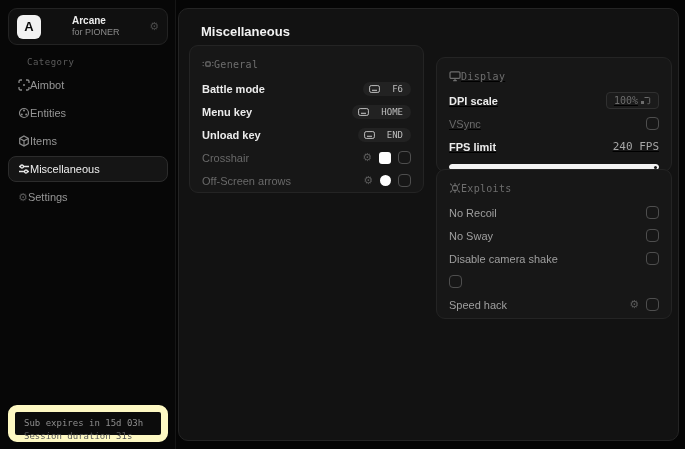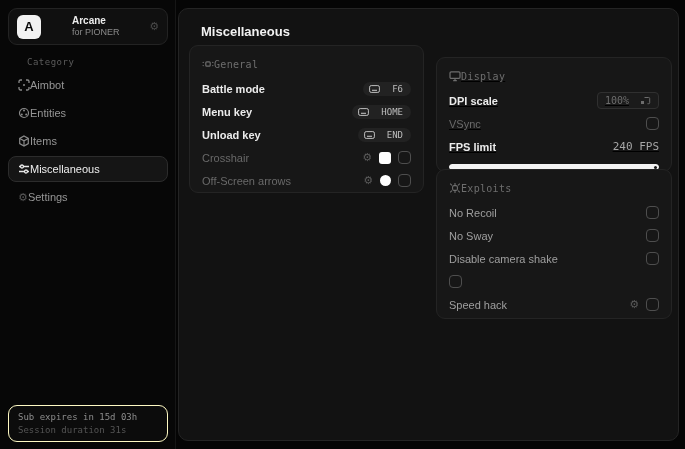--- a/index.html
+++ b/index.html
@@ -44,21 +44,21 @@
   }
   .nav-item svg { flex:0 0 auto; }
   .nav-item.active {
     background:#151515; border-color:#2c2c2c; color:#ededed;
   }
   .nav-item.active .nicon { stroke:#e8e8e8; }
   .nicon { stroke:#8a8a8a; }
 
   .status-box {
     position:absolute; left:8px; top:405px; width:160px; height:37px;
-    border:1px solid #fef9c3; border-radius:9px; background:#0c0c0c;
+    border:7px solid #fef9c3; border-radius:9px; background:#0c0c0c;
     padding:5px 9px; line-height:1.45;
   }
   .status-l1 { font-size:9px; color:#8d8d8d; }
   .status-l2 { font-size:9px; color:#555; }
 
   
   #main {
     position:absolute; left:178px; top:8px; width:501px; height:433px;
     background:#121212; border:1px solid #242424; border-radius:10px;
   }
@@ -93,21 +93,21 @@
     font-size:9px; color:#bdbdbd;
   }
   .cb {
     width:13px; height:13px; border:1.5px solid #4e4e4e; border-radius:4px;
     background:transparent;
   }
   .sw-sq { width:12px; height:12px; background:#fff; border-radius:3px; }
   .sw-ci { width:11px; height:11px; background:#fff; border-radius:50%; }
 
   .dpi-btn {
-    display:inline-flex; align-items:center; gap:11px;
+    display:inline-flex; align-items:center; gap:2px;
     background:#1b1b1b; border:1px solid #303030; border-radius:4px;
     padding:2px 7px; font-size:10px; color:#6d6d6d;
   }
   .fps-val { font-size:11px; color:#a7a7a7; }
 
   .slider {
     position:relative; margin-top:6px; height:6px; border-radius:3px;
     background:#2a2a2a; overflow:hidden;
   }
   .slider-fill { position:absolute; left:0; top:0; bottom:0; background:#f4f4f4; border-radius:3px; }

